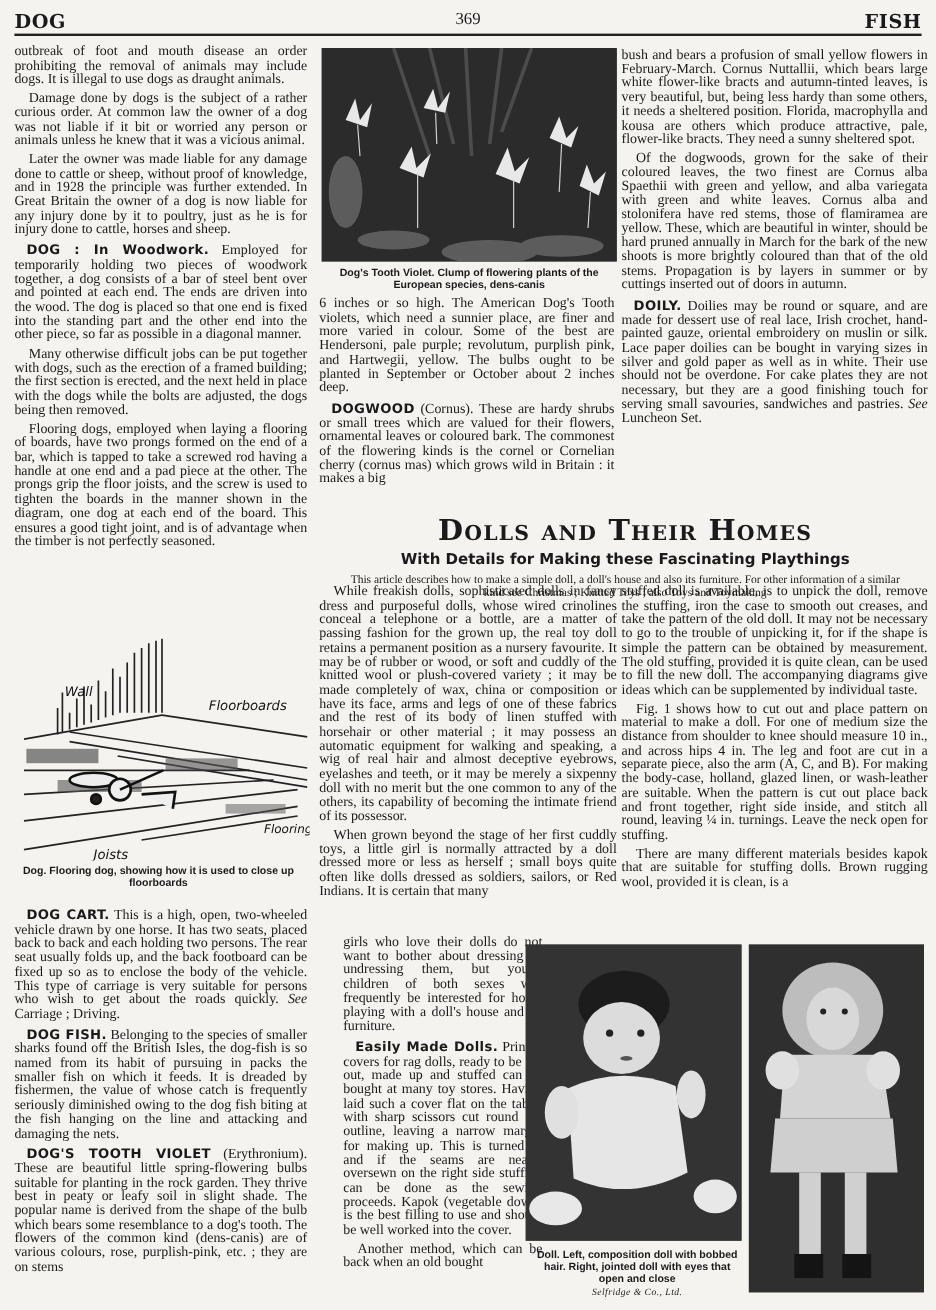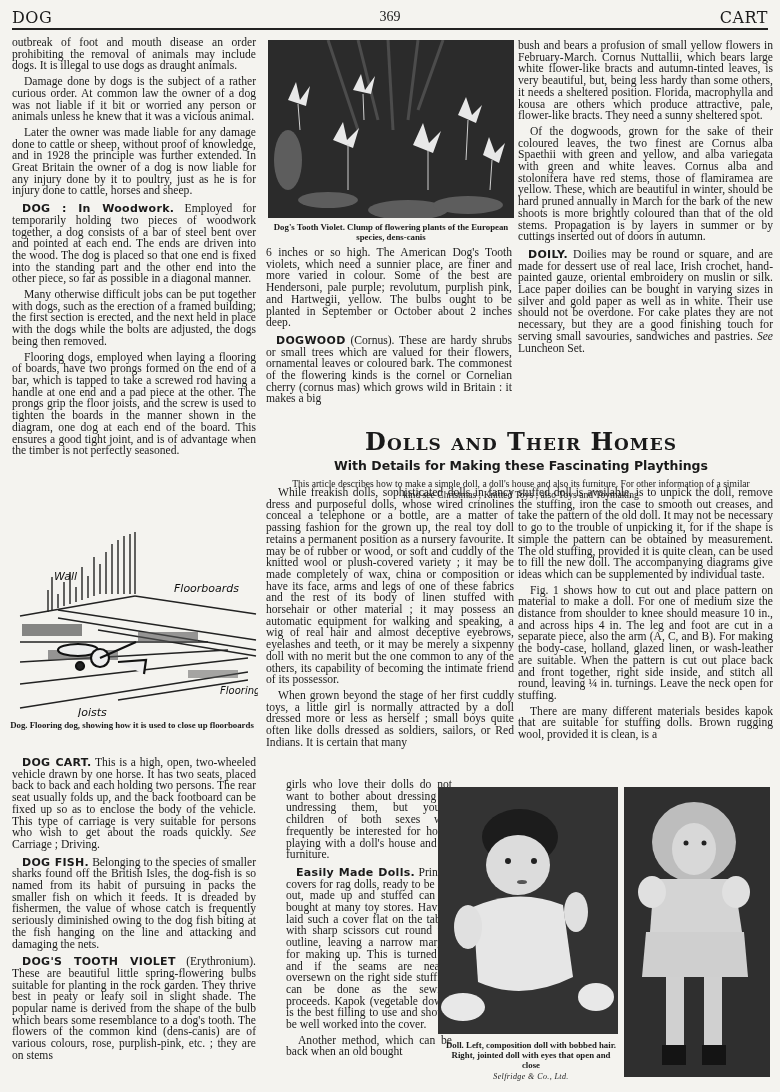--- a/index.html
+++ b/index.html
@@ -4,39 +4,39 @@
 <style>
   html, body { margin: 0; padding: 0; }
   body {
     width: 780px; height: 1092px; overflow: hidden;
     background: #f4f3ef;
     font-family: "Liberation Serif", "DejaVu Serif", serif;
     color: #1a1a1a;
     position: relative;
   }
   .header { position: absolute; left: 12px; right: 12px; top: 4px; height: 24px; }
-  .hdr-left, .hdr-right { position: absolute; top: 4px; font-weight: normal; font-size: 16px; letter-spacing: 0.5px; font-family: "DejaVu Serif", serif; }
+  .hdr-left, .hdr-right { position: absolute; top: 4px; font-weight: bold; font-size: 16px; letter-spacing: 0.5px; font-family: "DejaVu Serif", serif; }
   .hdr-left { left: 0; }
   .hdr-right { right: 0; }
   .hdr-page { position: absolute; left: 50%; transform: translateX(-50%); top: 5px; font-size: 14px; }
   .rule { position: absolute; left: 12px; right: 12px; top: 28px; height: 2px; background: #222; }
 
   .col { position: absolute; font-size: 11.6px; line-height: 11.7px; text-align: justify; }
   .col p { margin: 0 0 4px 0; text-indent: 12px; }
   .col p.noind { text-indent: 0; }
   .col p.entry { text-indent: 10px; margin-top: 6px; }
   .hw { font-weight: bold; font-family: "DejaVu Sans", sans-serif; font-size: 11px; letter-spacing: 0.3px; }
   .it { font-style: italic; }
 
   #col1 { left: 12px; top: 37px; width: 244px; }
   #col2 { left: 266px; top: 247px; width: 246px; }
   #col3 { left: 518px; top: 40px; width: 255px; }
 
   .figure { position: absolute; }
-  .caption { font-family: Liberation Serif, serif; font-weight: bold; font-size: 8.8px; line-height: 10px; text-align: center; }
+  .caption { font-family: Liberation Sans, sans-serif; font-weight: bold; font-size: 8.8px; line-height: 10px; text-align: center; }
   .credit { font-style: italic; font-size: 8px; text-align: center; margin-top: 2px; letter-spacing: 0.4px; }
 
   #fig-diagram { left: 8px; top: 532px; width: 250px; height: 185px; }
   #fig-diagram-caption { position: absolute; left: 10px; top: 720px; width: 244px; }
 
   #fig-violet { left: 268px; top: 40px; width: 246px; height: 178px; background: #2a2a2a; overflow: hidden; }
   #fig-violet-caption { position: absolute; left: 268px; top: 222px; width: 246px; }
 
   .article-title { position: absolute; left: 266px; top: 428px; width: 510px; text-align: center; }
   .title-main { font-family: "DejaVu Serif", serif; font-weight: bold; font-size: 24px; letter-spacing: 1px; font-variant: small-caps; line-height: 28px; }
@@ -52,21 +52,21 @@
   #doll-left { left: 0; width: 180px; height: 247px; }
   #doll-right { left: 186px; width: 146px; height: 290px; }
   #fig-dolls-caption { position: absolute; left: 442px; top: 1040px; width: 178px; }
 </style>
 </head>
 <body>
 
 <div class="header">
   <span class="hdr-left">DOG</span>
   <span class="hdr-page">369</span>
-  <span class="hdr-right">CART</span>
+  <span class="hdr-right">FISH</span>
 </div>
 <div class="rule"></div>
 
 <div class="col" id="col1">
   <p class="noind">outbreak of foot and mouth disease an order prohibiting the removal of animals may include dogs. It is illegal to use dogs as draught animals.</p>
   <p>Damage done by dogs is the subject of a rather curious order. At common law the owner of a dog was not liable if it bit or worried any person or animals unless he knew that it was a vicious animal.</p>
   <p>Later the owner was made liable for any damage done to cattle or sheep, without proof of knowledge, and in 1928 the principle was further extended. In Great Britain the owner of a dog is now liable for any injury done by it to poultry, just as he is for injury done to cattle, horses and sheep.</p>
   <p class="entry"><span class="hw">DOG : In Woodwork.</span> <span>Employed for temporarily holding two pieces of woodwork together, a dog consists of a bar of steel bent over and pointed at each end. The ends are driven into the wood. The dog is placed so that one end is fixed into the standing part and the other end into the other piece, so far as possible in a diagonal manner.</span></p>
   <p>Many otherwise difficult jobs can be put together with dogs, such as the erection of a framed building; the first section is erected, and the next held in place with the dogs while the bolts are adjusted, the dogs being then removed.</p>
   <p>Flooring dogs, employed when laying a flooring of boards, have two prongs formed on the end of a bar, which is tapped to take a screwed rod having a handle at one end and a pad piece at the other. The prongs grip the floor joists, and the screw is used to tighten the boards in the manner shown in the diagram, one dog at each end of the board. This ensures a good tight joint, and is of advantage when the timber is not perfectly seasoned.</p>

